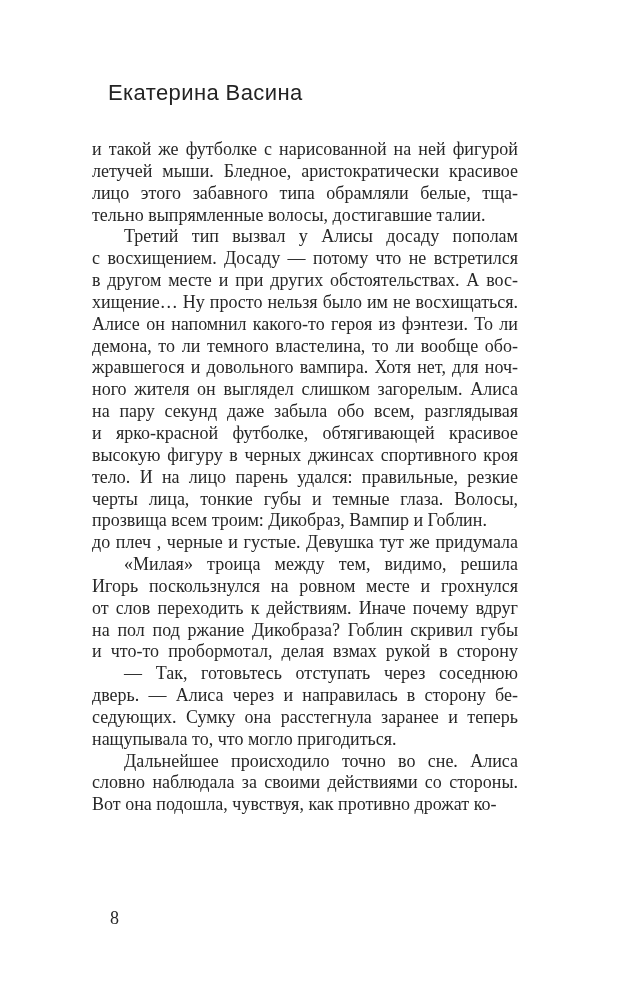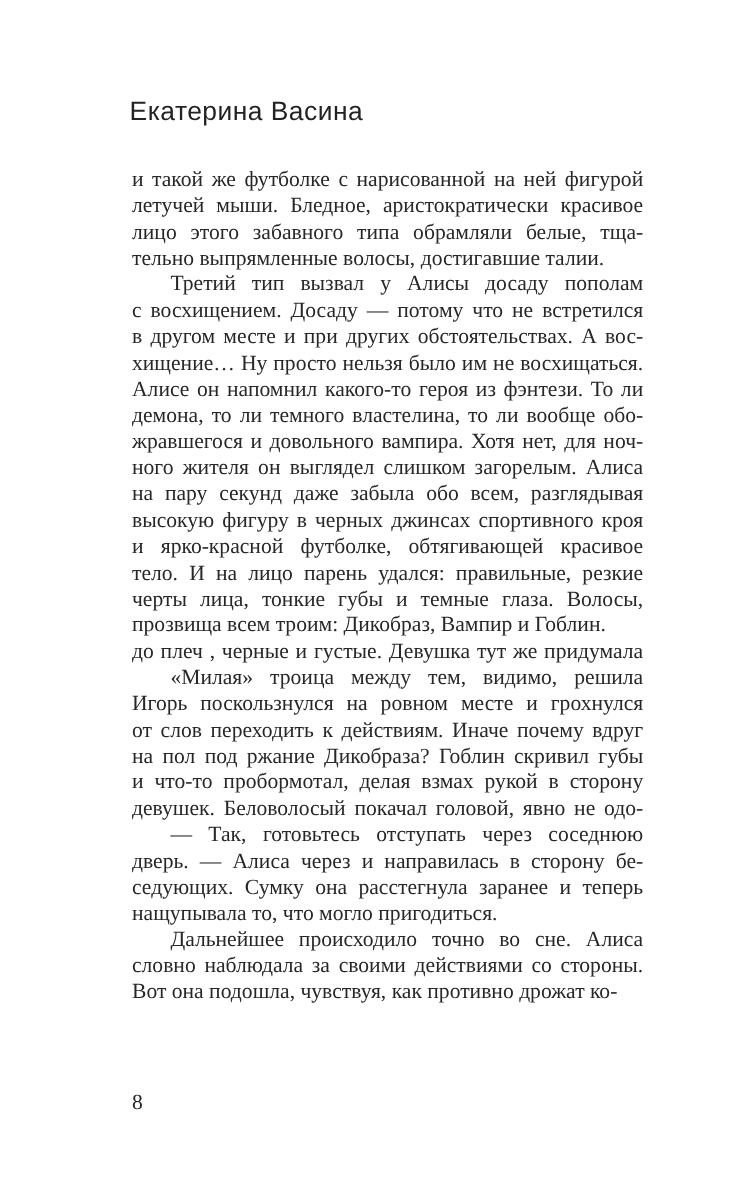--- a/index.html
+++ b/index.html
@@ -20,21 +20,21 @@
     top: 80px;
     font-family: "Liberation Sans", sans-serif;
     font-size: 22px;
     font-weight: 500;
     letter-spacing: 0.4px;
     color: var(--header-ink, #232323);
     white-space: nowrap;
   }
   .text-block {
     position: absolute;
-    left: 110px;
+    left: 92px;
     top: 139px;
     width: 426px;
     font-family: "Liberation Serif", "DejaVu Serif", serif;
     font-size: 18px;
     line-height: 21.85px;
     color: var(--ink, #272727);
   }
   .para {
     margin: 0;
     padding: 0;
@@ -79,34 +79,33 @@
       <div class="para">
         <div class="line indent">Третий тип вызвал у Алисы досаду пополам</div>
         <div class="line">с восхищением. Досаду — потому что не встретился</div>
         <div class="line">в другом месте и при других обстоятельствах. А вос-</div>
         <div class="line">хищение… Ну просто нельзя было им не восхищаться.</div>
         <div class="line">Алисе он напомнил какого-то героя из фэнтези. То ли</div>
         <div class="line">демона, то ли темного властелина, то ли вообще обо-</div>
         <div class="line">жравшегося и довольного вампира. Хотя нет, для ноч-</div>
         <div class="line">ного жителя он выглядел слишком загорелым. Алиса</div>
         <div class="line">на пару секунд даже забыла обо всем, разглядывая</div>
+        <div class="line">и ярко-красной футболке, обтягивающей красивое</div>
         <div class="line">высокую фигуру в черных джинсах спортивного кроя</div>
-        <div class="line">и ярко-красной футболке, обтягивающей красивое</div>
         <div class="line">тело. И на лицо парень удался: правильные, резкие</div>
         <div class="line">черты лица, тонкие губы и темные глаза. Волосы,</div>
         <div class="line last">прозвища всем троим: Дикобраз, Вампир и Гоблин.</div>
         <div class="line">до плеч , черные и густые. Девушка тут же придумала</div>
       </div>
       <div class="para">
         <div class="line indent">«Милая» троица между тем, видимо, решила</div>
         <div class="line">Игорь поскользнулся на ровном месте и грохнулся</div>
         <div class="line">от слов переходить к действиям. Иначе почему вдруг</div>
         <div class="line">на пол под ржание Дикобраза? Гоблин скривил губы</div>
         <div class="line">и что-то пробормотал, делая взмах рукой в сторону</div>
-        <div class="line">девушек. Беловолосый покачал головой, явно не одо-</div>
       </div>
       <div class="para">
         <div class="line indent">— Так, готовьтесь отступать через соседнюю</div>
         <div class="line">дверь. — Алиса через и направилась в сторону бе-</div>
         <div class="line">седующих. Сумку она расстегнула заранее и теперь</div>
         <div class="line last">нащупывала то, что могло пригодиться.</div>
       </div>
       <div class="para">
         <div class="line indent">Дальнейшее происходило точно во сне. Алиса</div>
         <div class="line">словно наблюдала за своими действиями со стороны.</div>

